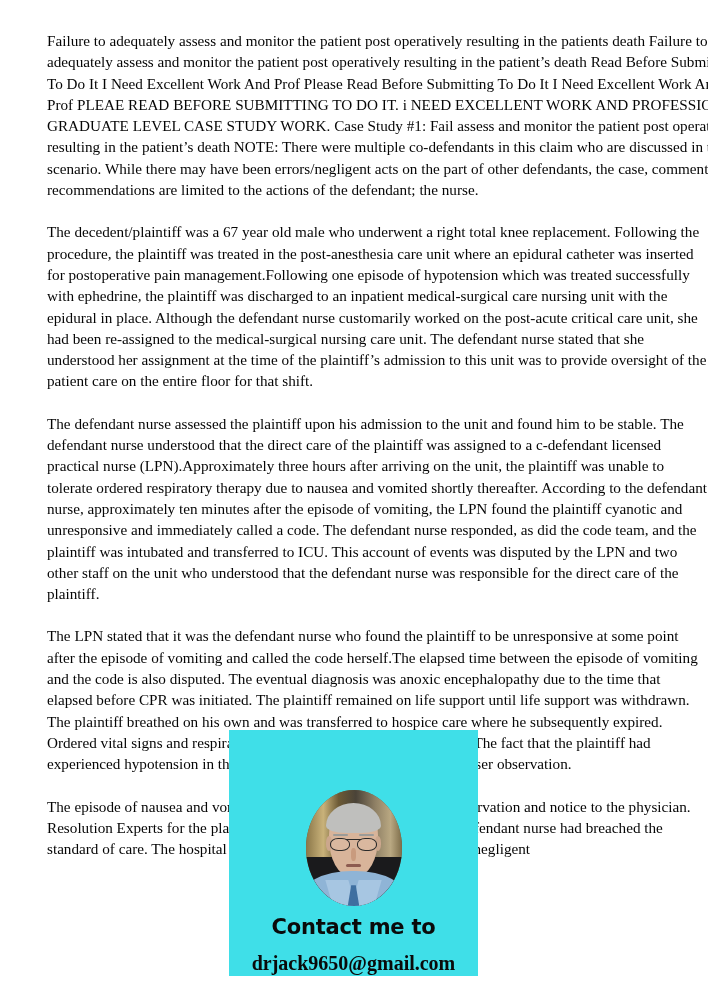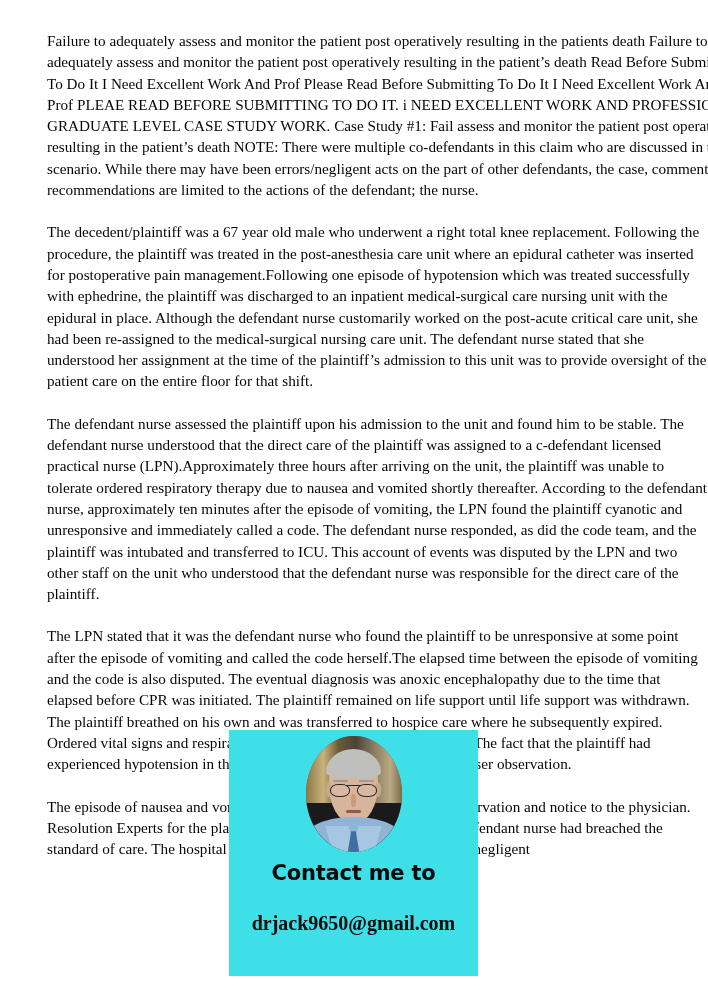--- a/index.html
+++ b/index.html
@@ -57,21 +57,21 @@
     position: absolute;
     left: 229px;
     top: 730px;
     width: 249px;
     height: 246px;
     background: #3FDFE8;
     z-index: 50;
     display: flex;
     flex-direction: column;
     align-items: center;
-    justify-content: flex-start;
+    justify-content: flex-end;
     box-sizing: border-box;
     padding-top: 6px;
     overflow: hidden;
   }
 
   #avatar {
     width: 96px;
     height: 116px;
     border-radius: 50%;
     overflow: hidden;
@@ -160,21 +160,21 @@
     letter-spacing: -0.2px;
   }
   #contact-card .card-line.l1 { margin-top: 8px; }
   #contact-card .card-email {
     font-family: "Liberation Serif", "DejaVu Serif", serif;
     font-weight: bold;
     font-size: 20px;
     line-height: 26px;
     color: #0a0a0a;
     text-align: center;
-    margin-top: 23px;
+    margin-top: 9px;
     white-space: nowrap;
   }
 </style>
 </head>
 <body>
 
 <div id="page">
 
   <div id="doc-body">
     <p class="para nowrap-overflow">Failure to adequately assess and monitor the patient post operatively resulting in the patients death Failure to adequately assess and monitor the patient post operatively resulting in the patient’s death Read Before Submitting To Do It I Need Excellent Work And Prof Please Read Before Submitting To Do It I Need Excellent Work And Prof PLEAE READ BEFORE SUBMITTING TO DO IT. i NEED EXCELLENT WORK AND PROFESSIONAL GRADUATE LEVEL CASE STUDY WORK. Case Study #1: Fail assess and monitor the patient post operatively resulting in the patient’s death NOTE: There were multiple co-defendants in this claim who are discussed in this scenario. While there may have been errors/negligent acts on the part of other defendants, the case, comments, and recommendations are limited to the actions of the defendant; the nurse.</p>

